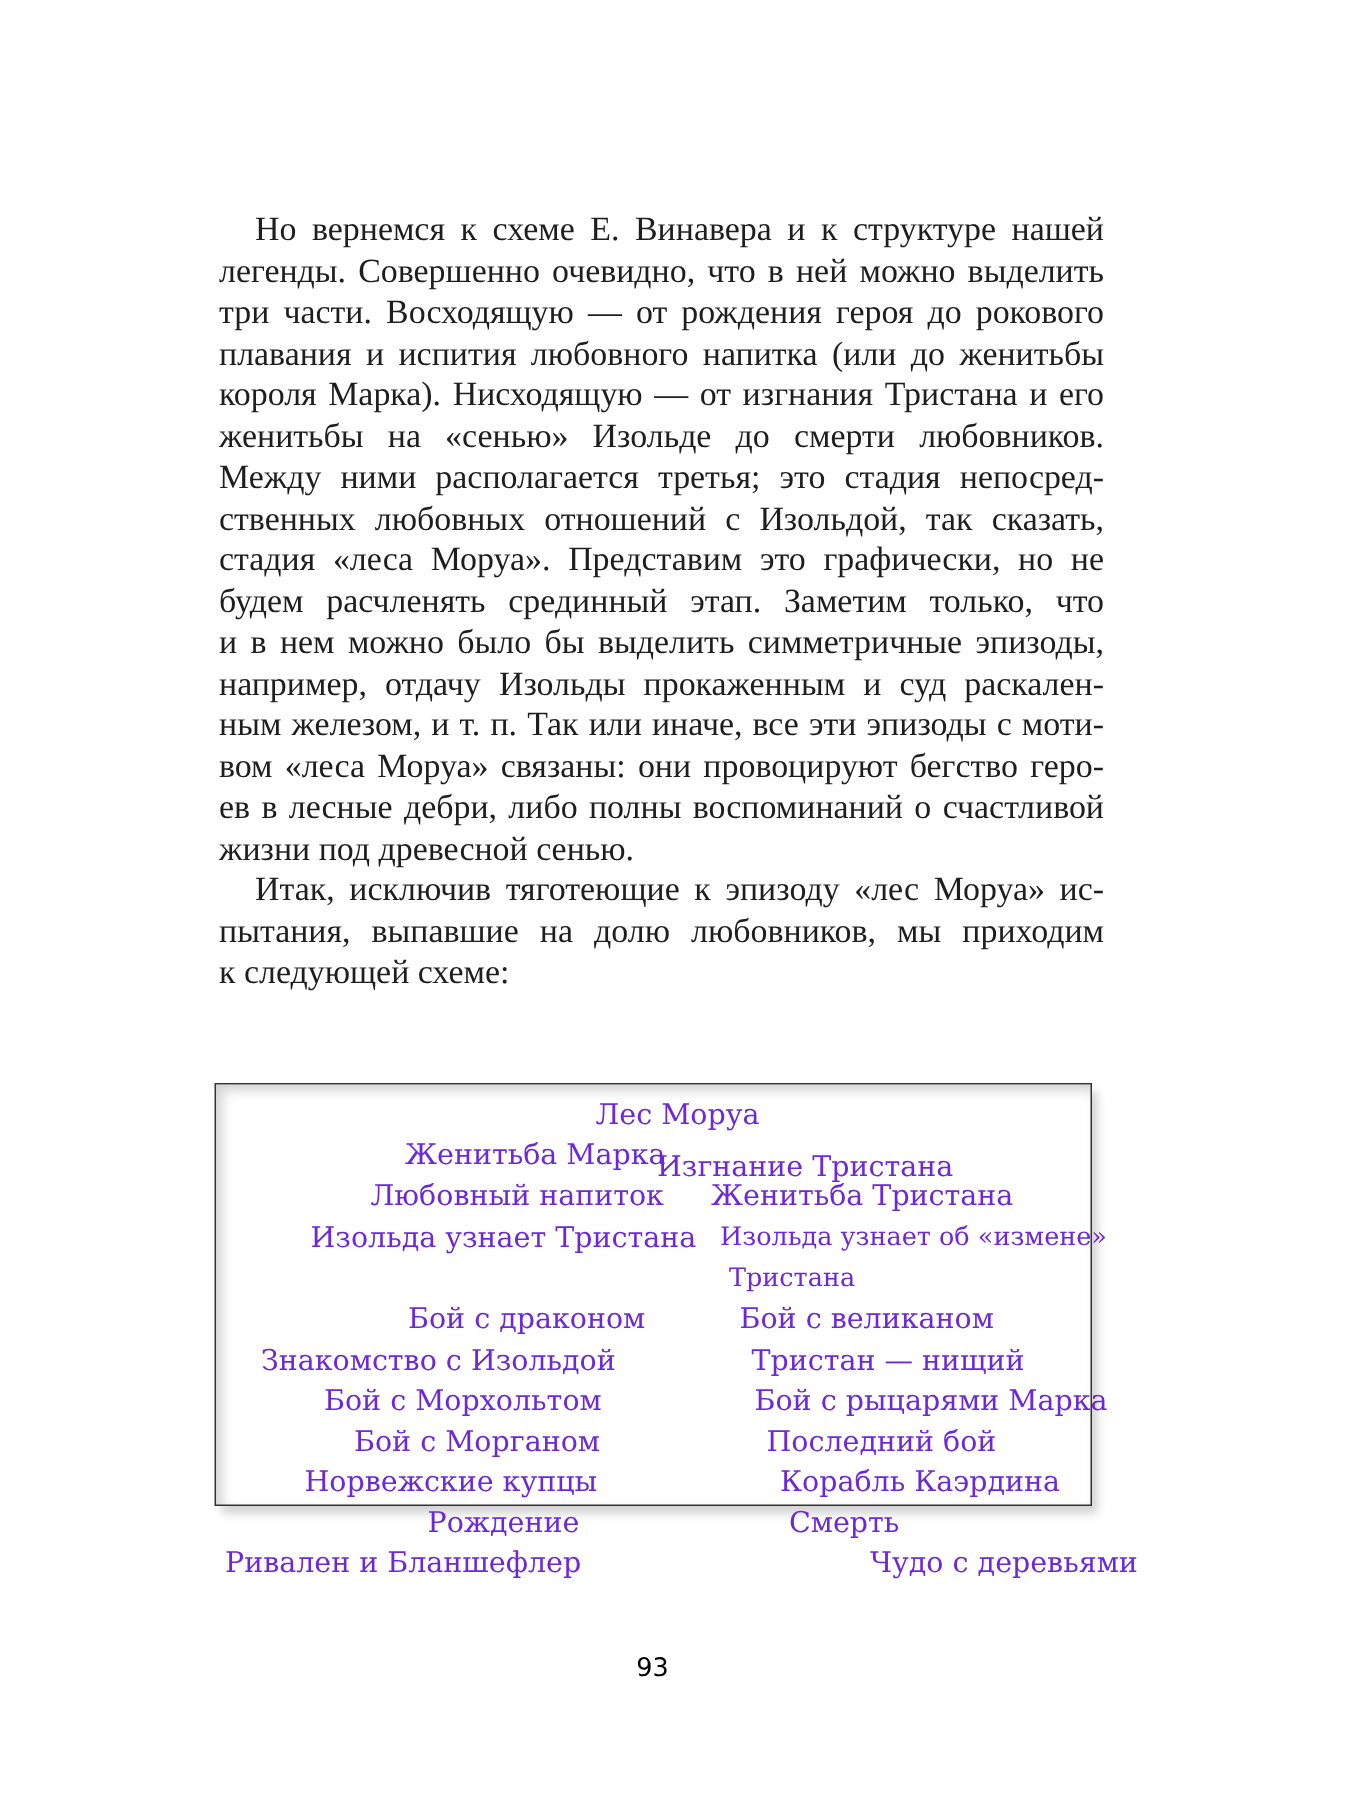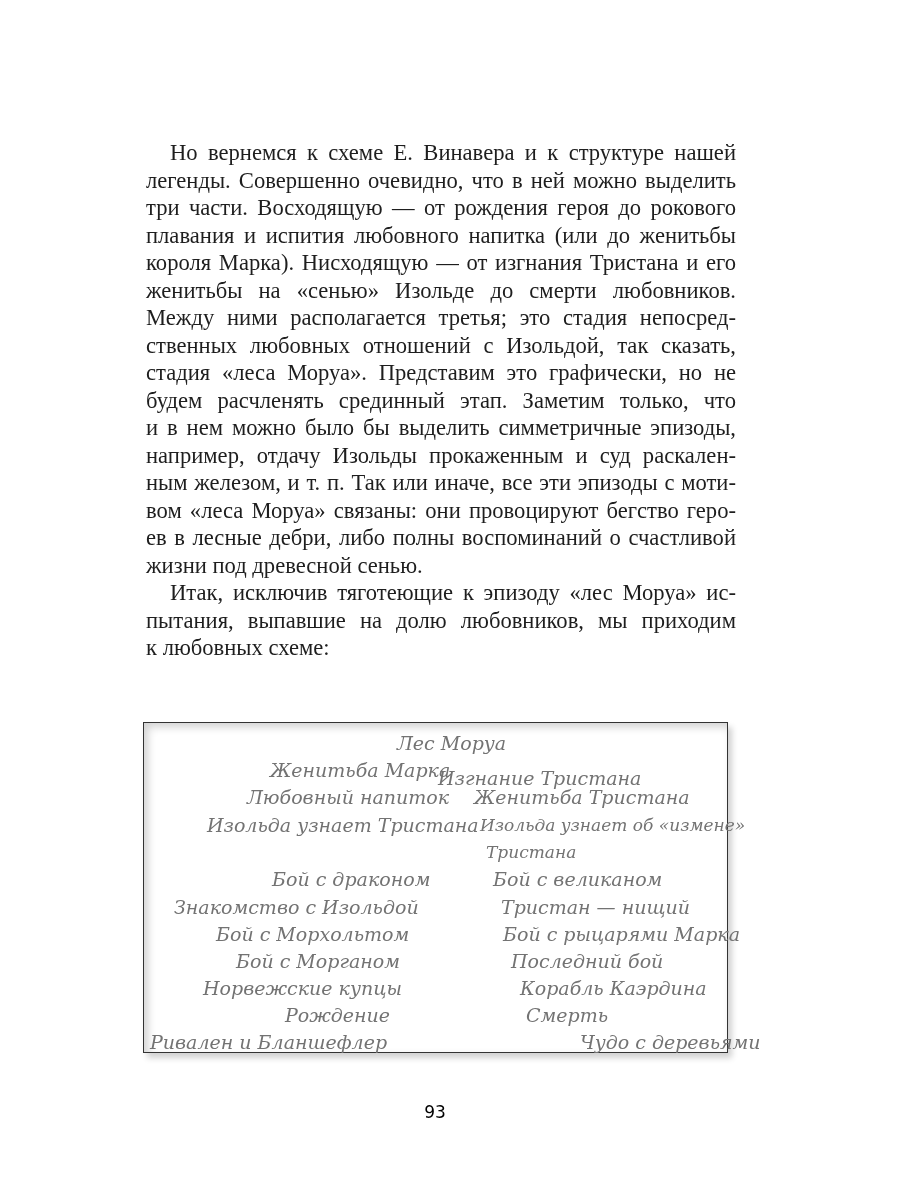--- a/index.html
+++ b/index.html
@@ -39,29 +39,28 @@
       text-align-last: left;
     }
     .line.indent {
       padding-left: 24px;
     }
     .scheme-box {
       position: absolute;
       left: 143px;
       top: 722px;
       width: 585px;
-      height: 331px;
+      height: 282px;
       box-sizing: border-box;
       border: 1.5px solid #333;
       background: #fff;
       box-shadow: inset 4px 4px 8px rgba(0,0,0,0.18), 4px 5px 6px rgba(0,0,0,0.18);
       font-family: "DejaVu Serif", "Liberation Serif", serif;
-      font-style: italic;
       font-size: 19px;
-      color: #737373;
+      color: #6d28d9;
     }
     .scheme-item {
       position: absolute;
       white-space: nowrap;
       line-height: 22px;
     }
     .page-number {
       position: absolute;
       top: 1102px;
       left: 0;
@@ -90,21 +89,21 @@
     <span class="line">и в нем можно было бы выделить симметричные эпизоды,</span>
     <span class="line">например, отдачу Изольды прокаженным и суд раскален-</span>
     <span class="line">ным железом, и т. п. Так или иначе, все эти эпизоды с моти-</span>
     <span class="line">вом «леса Моруа» связаны: они провоцируют бегство геро-</span>
     <span class="line">ев в лесные дебри, либо полны воспоминаний о счастливой</span>
     <span class="line last">жизни под древесной сенью.</span>
   </p>
   <p class="para">
     <span class="line indent">Итак, исключив тяготеющие к эпизоду «лес Моруа» ис-</span>
     <span class="line">пытания, выпавшие на долю любовников, мы приходим</span>
-    <span class="line last">к любовных схеме:</span>
+    <span class="line last">к следующей схеме:</span>
   </p>
 </div>
 
 <div class="scheme-box">
   <span class="scheme-item" style="left:253px; top:9px;">Лес Моруа</span>
 
   <span class="scheme-item" style="left:126px; top:36px;">Женитьба Марка</span>
   <span class="scheme-item" style="left:103px; top:63px;">Любовный напиток</span>
   <span class="scheme-item" style="left:63px; top:91px;">Изольда узнает Тристана</span>
   <span class="scheme-item" style="left:128px; top:145px;">Бой с драконом</span>

